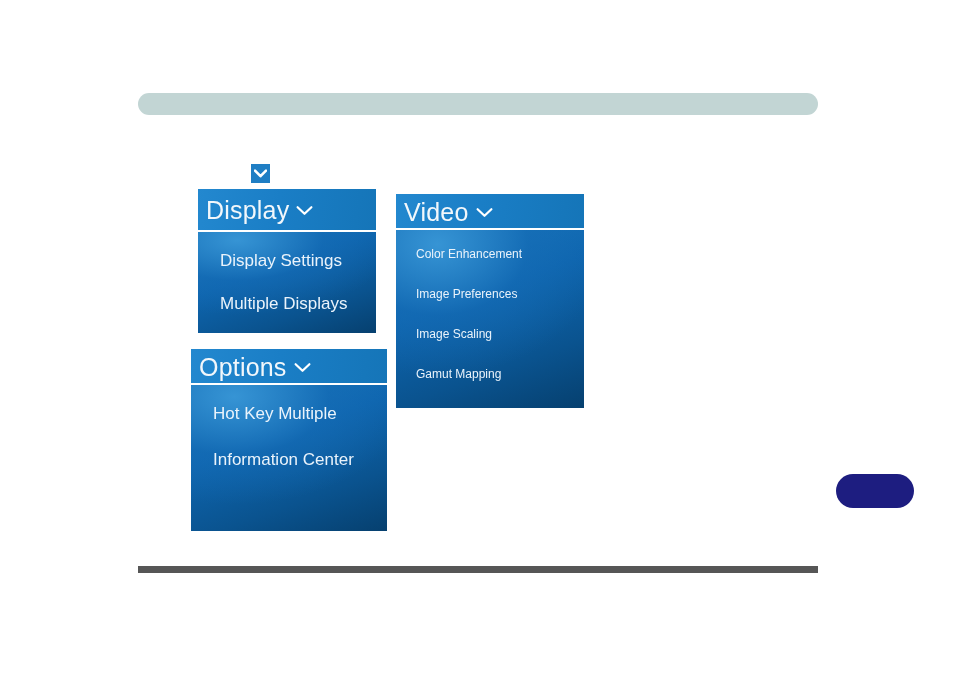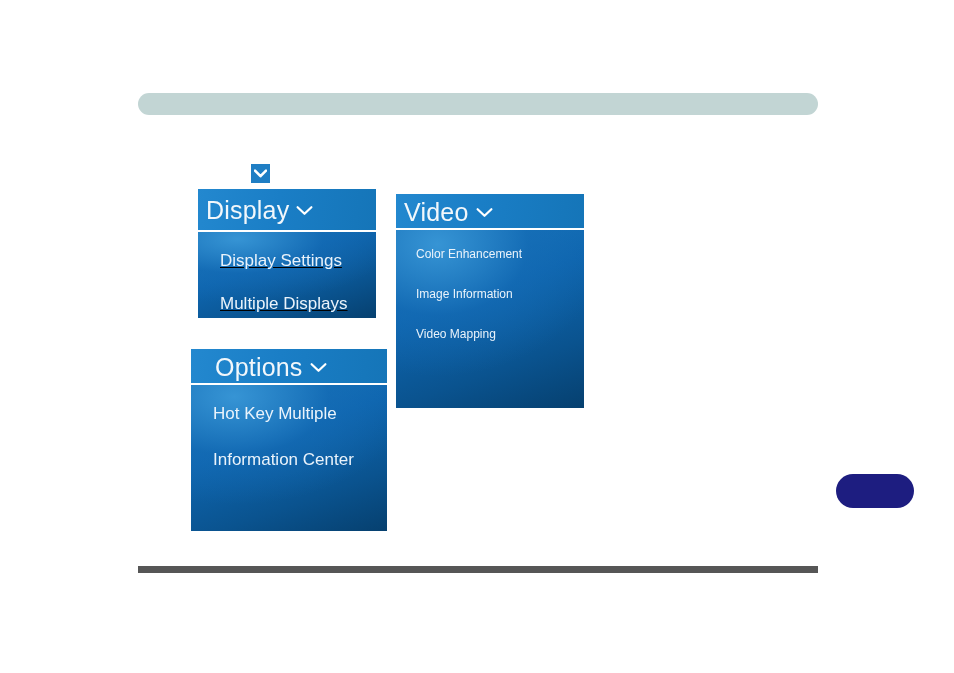--- a/index.html
+++ b/index.html
@@ -106,33 +106,33 @@
   .menu-item {
     color: #eaf3fb;
     white-space: nowrap;
     line-height: 1;
   }
 
   
   #panel-display { left: 198px; top: 189px; width: 178px; }
   #panel-display .panel-header { height: 43px; padding-left: 8px; }
   #panel-display .panel-title { font-size: 25px; }
-  #panel-display .panel-body { height: 86px; padding: 20px 0 0 22px; text-decoration: underline; }
+  #panel-display .panel-body { height: 101px; padding: 20px 0 0 22px; }
   #panel-display .menu-item { font-size: 17px; margin-bottom: 26px; }
 
   
   #panel-video { left: 396px; top: 194px; width: 188px; }
   #panel-video .panel-header { height: 36px; padding-left: 8px; align-items: center; }
   #panel-video .panel-title { font-size: 25px; }
   #panel-video .panel-body { height: 178px; padding: 18px 0 0 20px; }
   #panel-video .menu-item { font-size: 12px; margin-bottom: 28px; }
 
   
   #panel-options { left: 191px; top: 349px; width: 196px; }
-  #panel-options .panel-header { height: 36px; padding-left: 24px; }
+  #panel-options .panel-header { height: 36px; padding-left: 8px; }
   #panel-options .panel-title { font-size: 25px; }
   #panel-options .panel-body { height: 146px; padding: 20px 0 0 22px; }
   #panel-options .menu-item { font-size: 17px; margin-bottom: 29px; }
 </style>
 </head>
 <body>
 
 <div class="page-header-bar"></div>
 <div class="page-footer-rule"></div>
 <div class="side-tab"></div>
@@ -164,22 +164,23 @@
   <div class="panel-header">
     <span class="panel-title">Video</span>
     <span class="panel-caret">
       <svg width="17" height="11" viewBox="0 0 17 11" aria-hidden="true">
         <path d="M1.6 2.2 L8.5 8.8 L15.4 2.2" fill="none" stroke="#ffffff" stroke-width="2.2" stroke-linecap="round" stroke-linejoin="round"></path>
       </svg>
     </span>
   </div>
   <div class="panel-body">
     <div class="menu-item">Color Enhancement</div>
-    <div class="menu-item">Image Information</div>
-    <div class="menu-item">Video Mapping</div>
+    <div class="menu-item">Image Preferences</div>
+    <div class="menu-item">Image Scaling</div>
+    <div class="menu-item">Gamut Mapping</div>
   </div>
 </div>
 
 <div class="menu-panel" id="panel-options">
   <div class="panel-header">
     <span class="panel-title">Options</span>
     <span class="panel-caret">
       <svg width="17" height="11" viewBox="0 0 17 11" aria-hidden="true">
         <path d="M1.6 2.2 L8.5 8.8 L15.4 2.2" fill="none" stroke="#ffffff" stroke-width="2.2" stroke-linecap="round" stroke-linejoin="round"></path>
       </svg>

